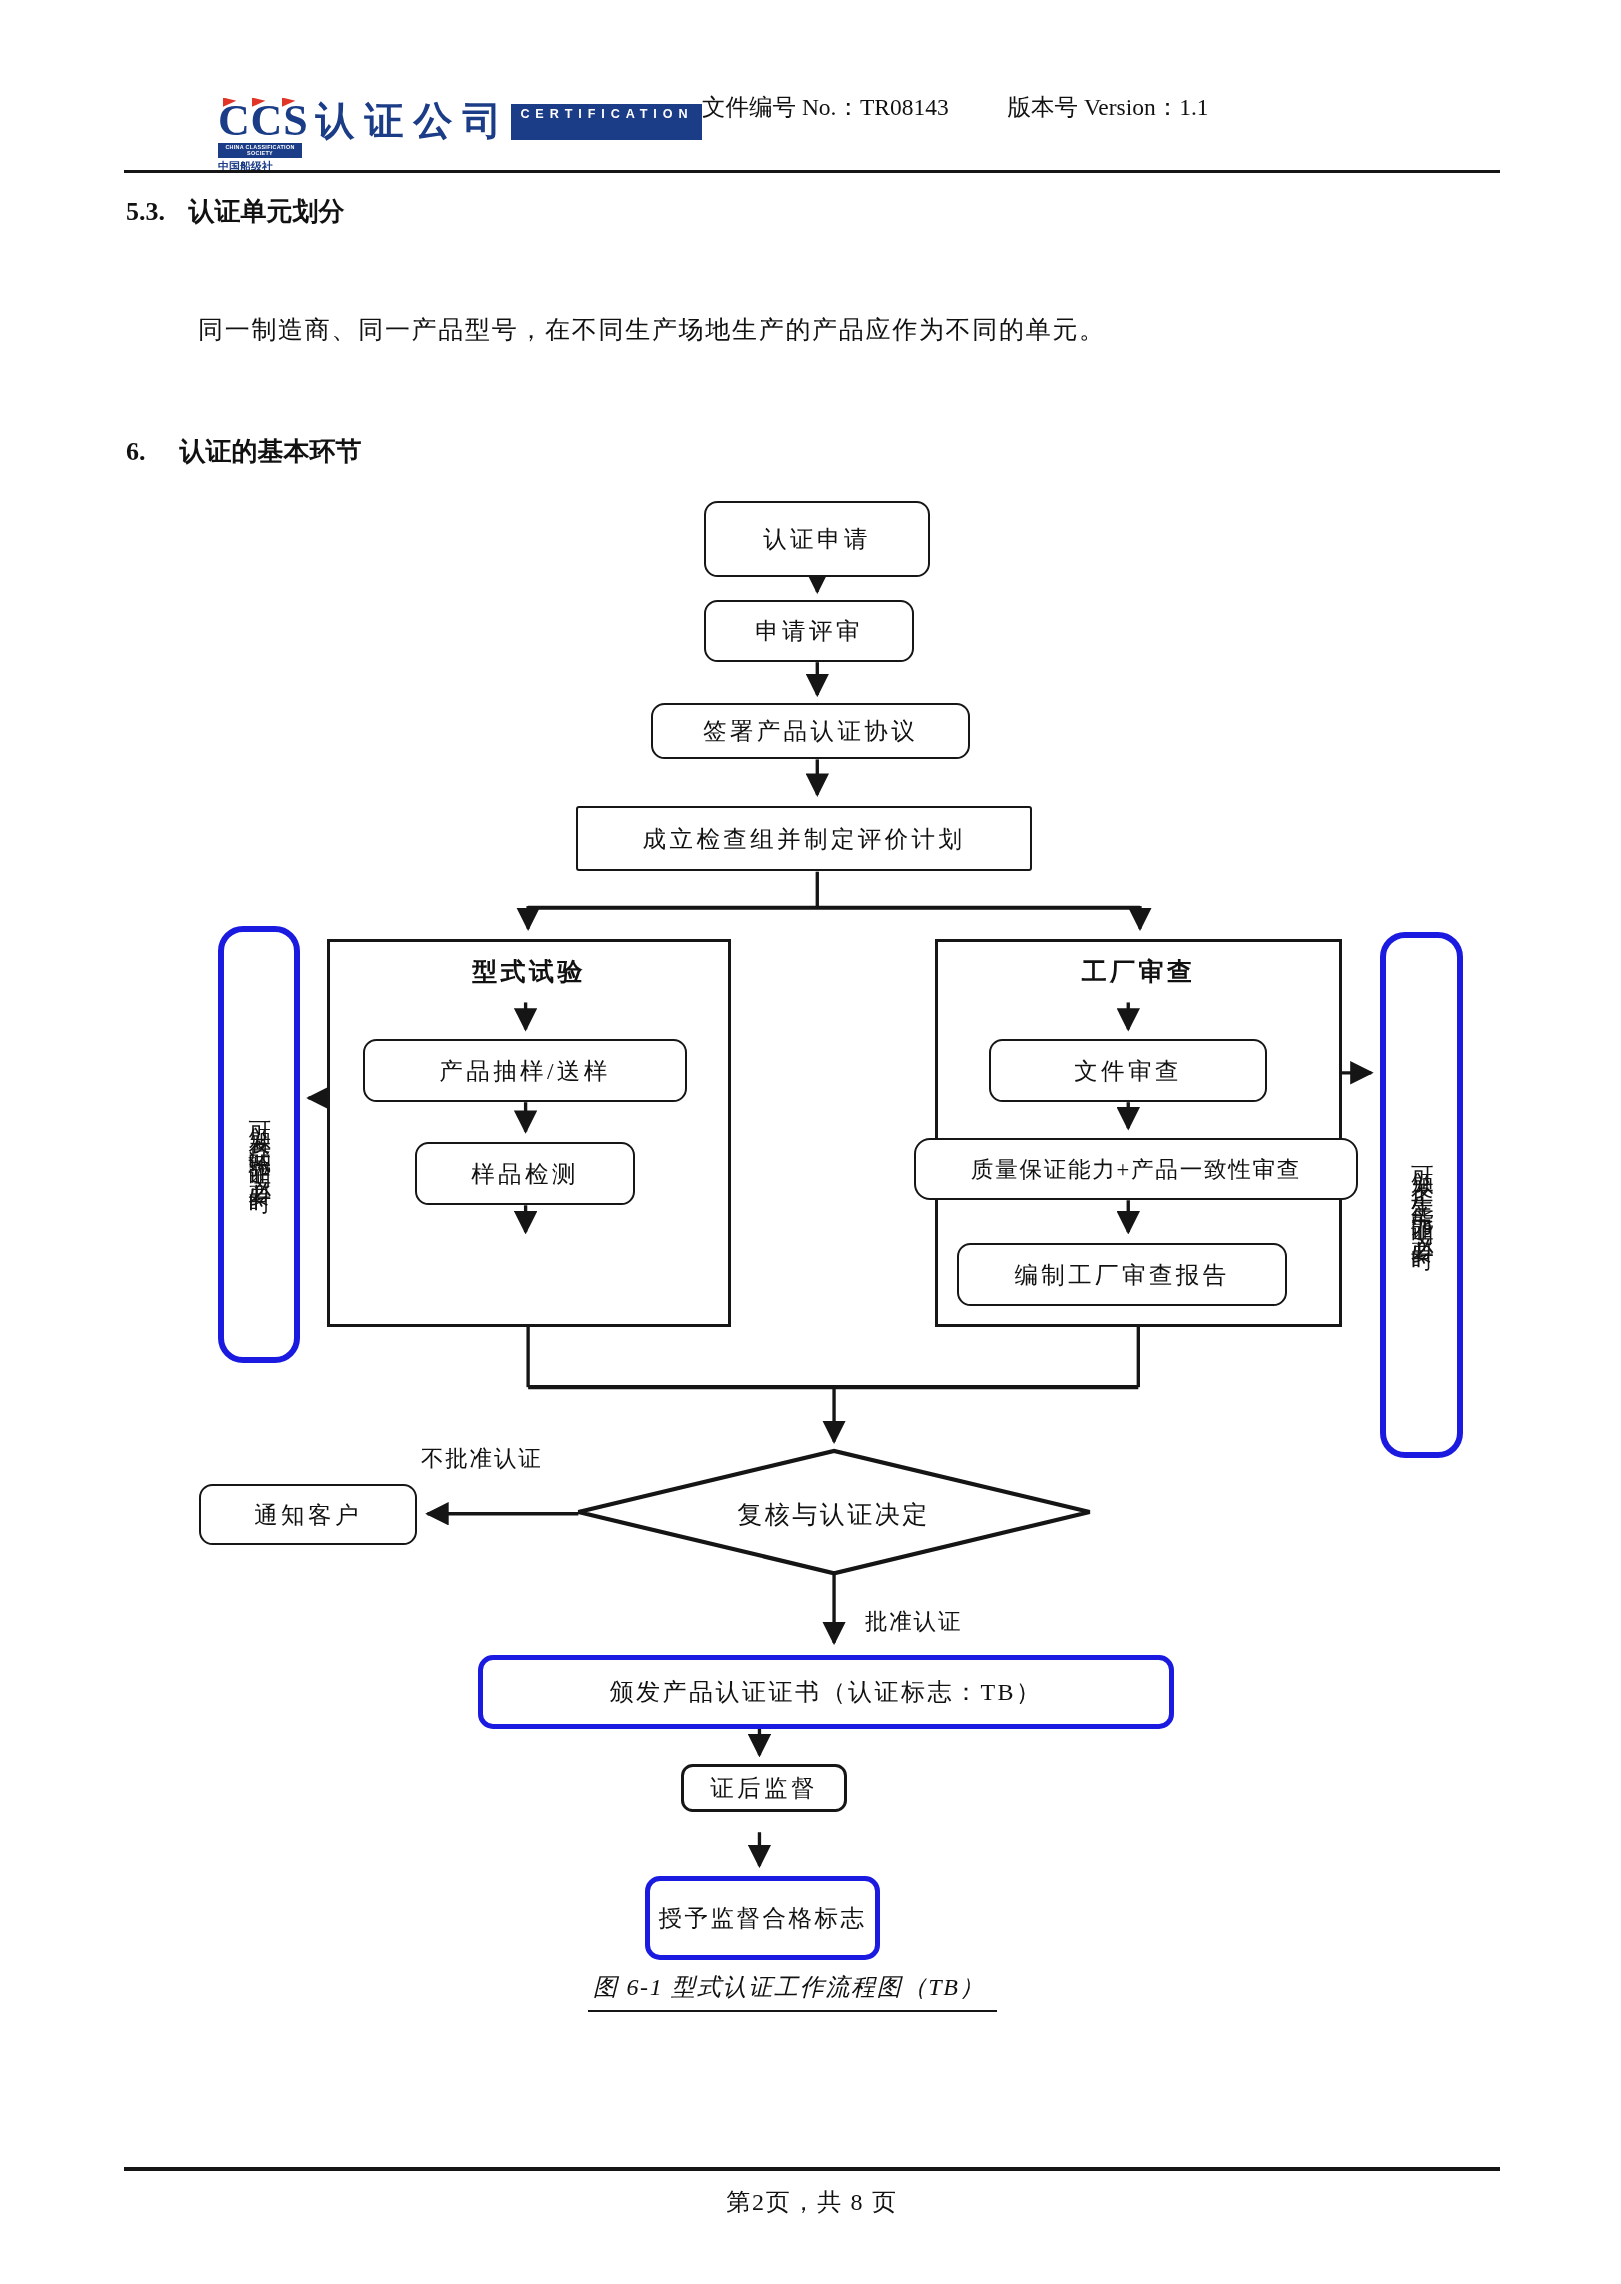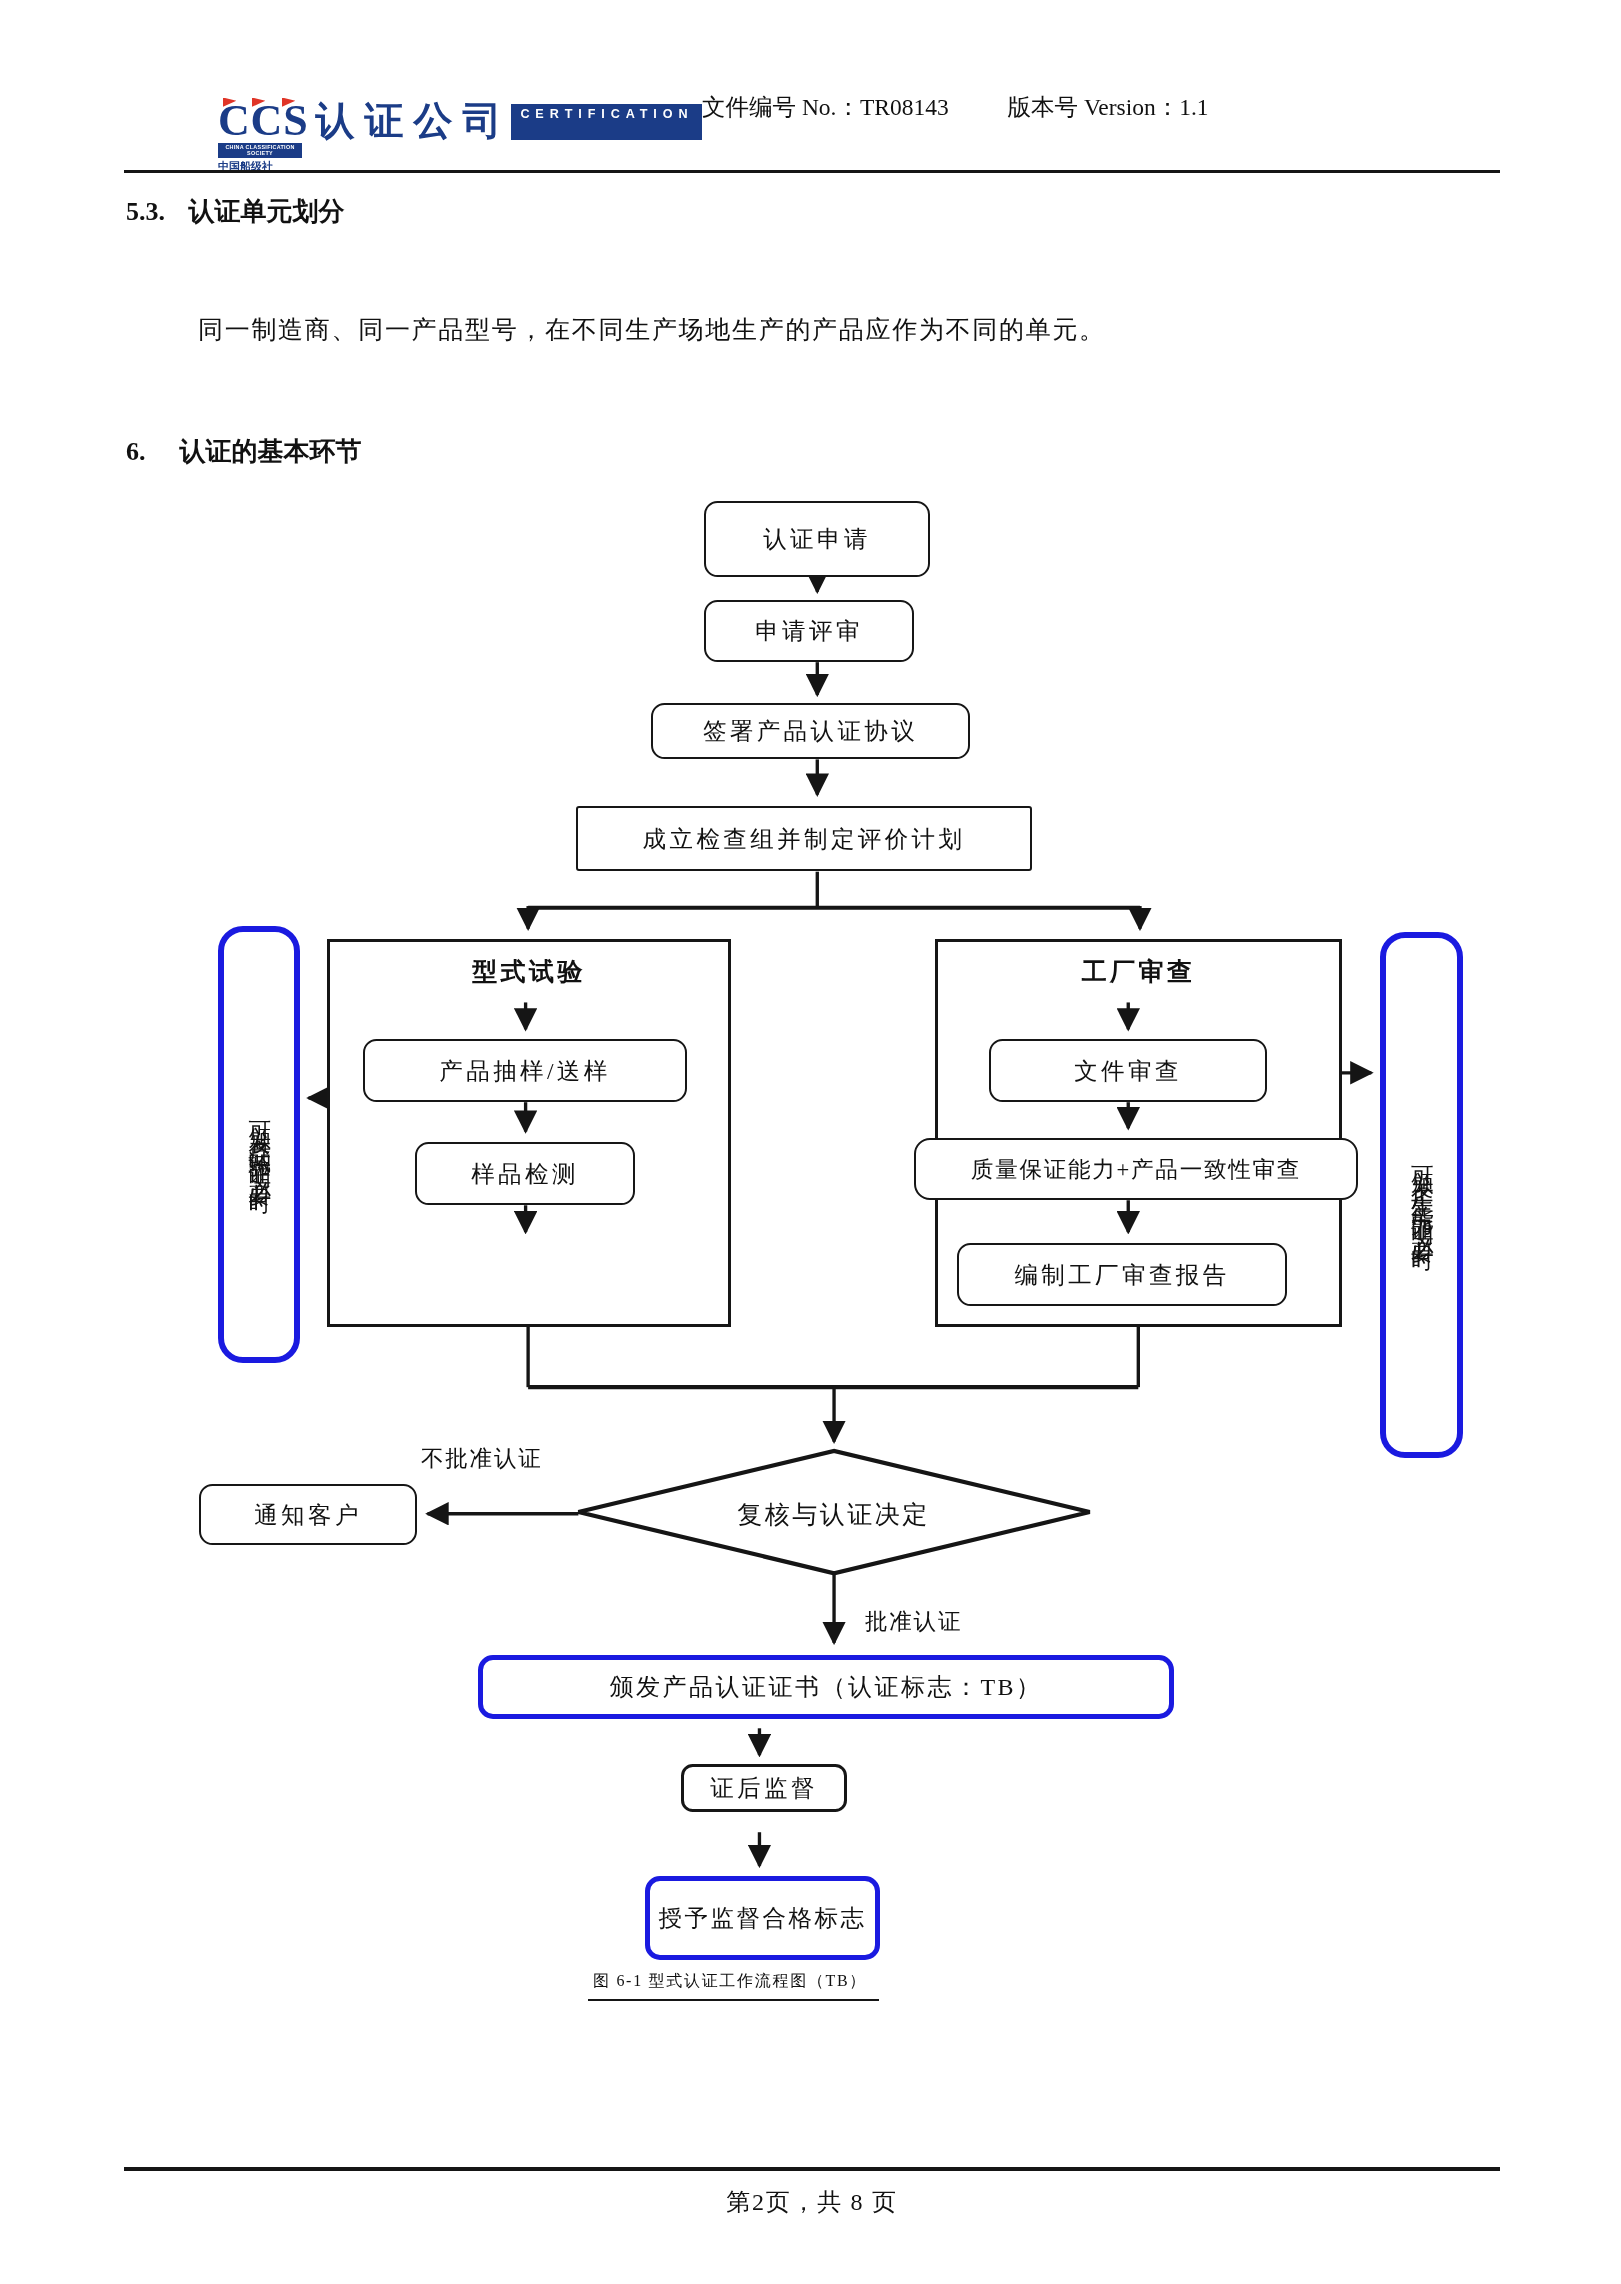--- a/index.html
+++ b/index.html
@@ -42,21 +42,21 @@
     position:absolute;border:6.7px solid var(--accent);border-radius:25px;background:#fff;
     display:flex;align-items:center;justify-content:center;box-sizing:border-box;
   }
   .vtext{writing-mode:vertical-rl;font-size:22.6px;letter-spacing:5.9px;line-height:1;}
   .blue-h{
     position:absolute;display:flex;align-items:center;justify-content:center;background:#fff;
     border:5.9px solid var(--accent);border-radius:15px;font-size:24px;letter-spacing:2.5px;box-sizing:border-box;white-space:nowrap;
   }
   .edge-label{position:absolute;font-size:22.6px;letter-spacing:1.7px;white-space:nowrap;}
   .diamond-label{position:absolute;font-size:25px;letter-spacing:2.5px;text-align:center;}
-  .caption{position:absolute;font-size:16px;letter-spacing:1.7px;border-bottom:2.5px solid #151515;padding:0 11.7px 6.7px 5px;white-space:nowrap;}
+  .caption{position:absolute;font-size:24px;letter-spacing:1.7px;border-bottom:2.5px solid #151515;padding:0 11.7px 6.7px 5px;white-space:nowrap;font-style:italic;}
   
   .frule{left:124px;top:2167px;width:1376px;height:4.2px;background:#151515;}
   .footer-text{left:124px;top:2186px;width:1376px;text-align:center;font-size:24px;letter-spacing:1.7px;}
 </style>
 </head>
 <body>
 
 <div class="page">
 
   <div class="abs logo">
@@ -153,21 +153,21 @@
   </div>
   <div class="blue-v" style="left:1380px;top:932px;width:83px;height:526px;">
     <div class="vtext">可颁发工厂生产能力证明（必要时）</div>
   </div>
 
   <div class="diamond-label" style="left:666px;top:1498px;width:335px;">复核与认证决定</div>
   <div class="edge-label" style="left:421px;top:1443px;">不批准认证</div>
   <div class="edge-label" style="left:865px;top:1606px;">批准认证</div>
   <div class="node" style="left:199px;top:1484px;width:218px;height:61px;">通知客户</div>
 
-  <div class="blue-h" style="left:478px;top:1655px;width:696px;height:64px;">颁发产品认证证书（认证标志：TB）</div>
+  <div class="blue-h" style="left:478px;top:1655px;width:696px;height:74px;">颁发产品认证证书（认证标志：TB）</div>
   <div class="node" style="left:681px;top:1764px;width:166px;height:48px;border-width:3.4px;border-radius:11.7px;">证后监督</div>
   <div class="blue-h" style="left:645px;top:1876px;width:235px;height:84px;font-size:23.5px;">授予监督合格标志</div>
 
   <div class="caption" style="left:588px;top:1971px;">图 6-1 型式认证工作流程图（TB）</div>
 
   <div class="abs frule"></div>
   <div class="abs footer-text">第2页，共 8 页</div>
 
 </div>
 

